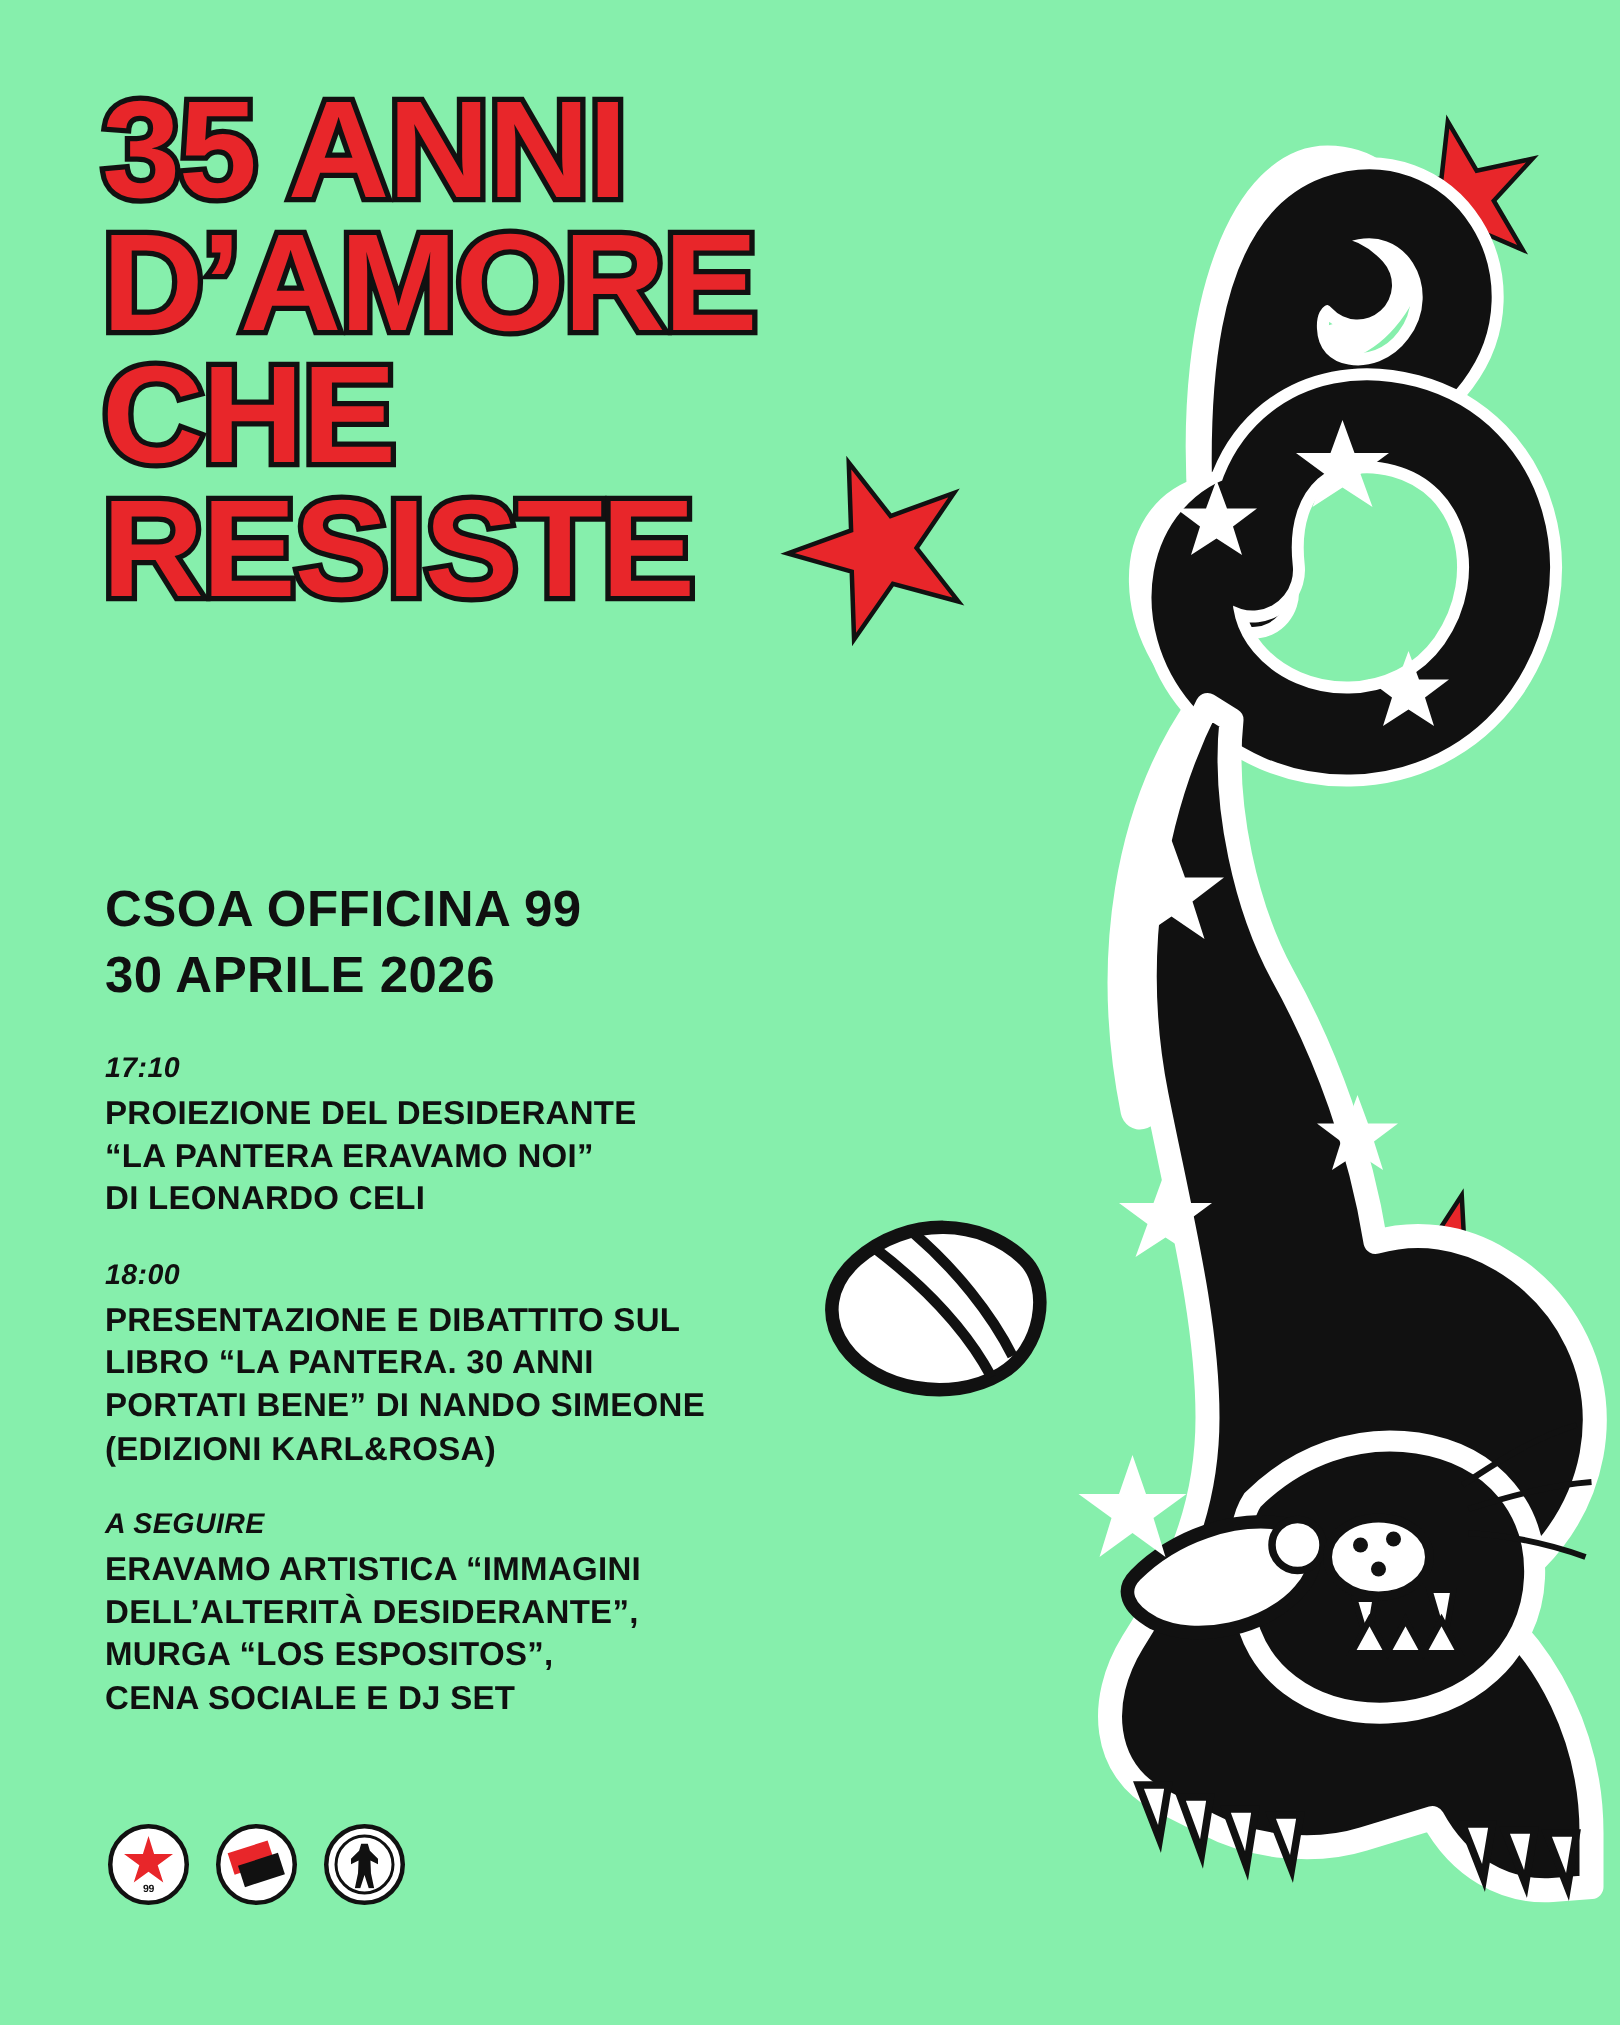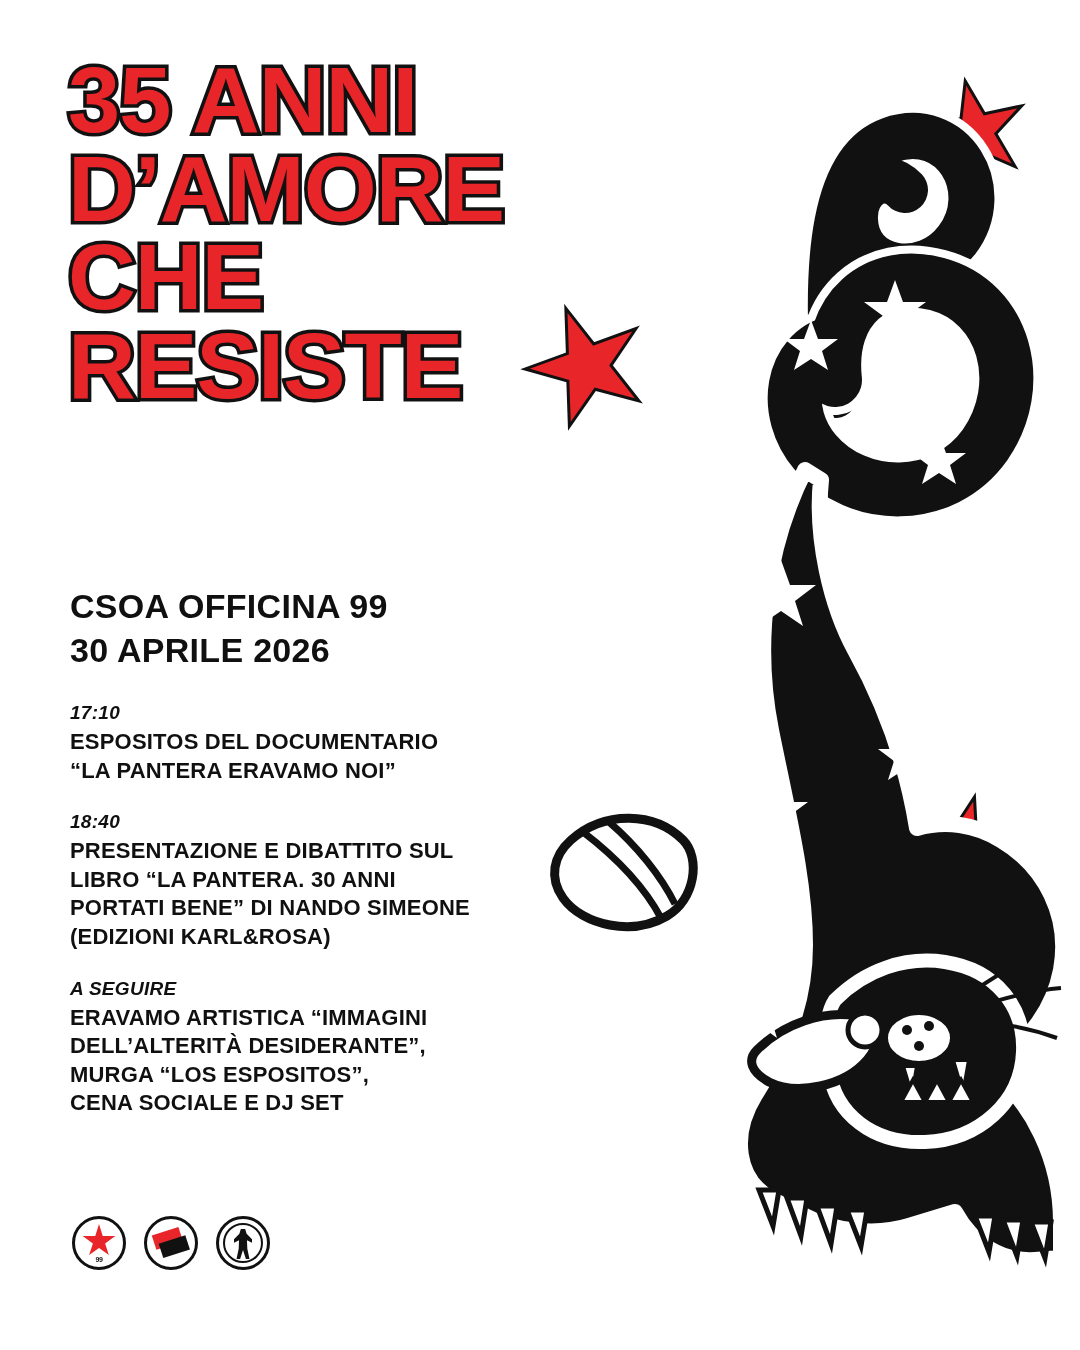--- a/index.html
+++ b/index.html
@@ -11,21 +11,21 @@
     width: 1080px;
     height: 1350px;
     overflow: hidden;
     font-family: "Liberation Sans", sans-serif;
     position: relative;
   }
   .poster {
     position: relative;
     width: 1080px;
     height: 1350px;
-    background: #ffffff;
+    background: #86efac;
     overflow: hidden;
   }
 
   
   .headline {
     position: absolute;
     left: 68px;
     top: 58px;
     width: 470px;
   }
@@ -175,27 +175,28 @@
 
   <div class="info">
     <div class="venue">
       <div>CSOA OFFICINA 99</div>
       <div>30 APRILE 2026</div>
     </div>
 
     <div class="slot">
       <div class="slot-time">17:10</div>
       <div class="slot-body">
-        <div>ESPOSITOS DEL DOCUMENTARIO</div>
+        <div>PROIEZIONE DEL DESIDERANTE</div>
         <div>“LA PANTERA ERAVAMO NOI”</div>
+        <div>DI LEONARDO CELI</div>
       </div>
     </div>
 
     <div class="slot">
-      <div class="slot-time">18:40</div>
+      <div class="slot-time">18:00</div>
       <div class="slot-body">
         <div>PRESENTAZIONE E DIBATTITO SUL</div>
         <div>LIBRO “LA PANTERA. 30 ANNI</div>
         <div>PORTATI BENE” DI NANDO SIMEONE</div>
         <div>(EDIZIONI KARL&amp;ROSA)</div>
       </div>
     </div>
 
     <div class="slot">
       <div class="slot-time">A SEGUIRE</div>

